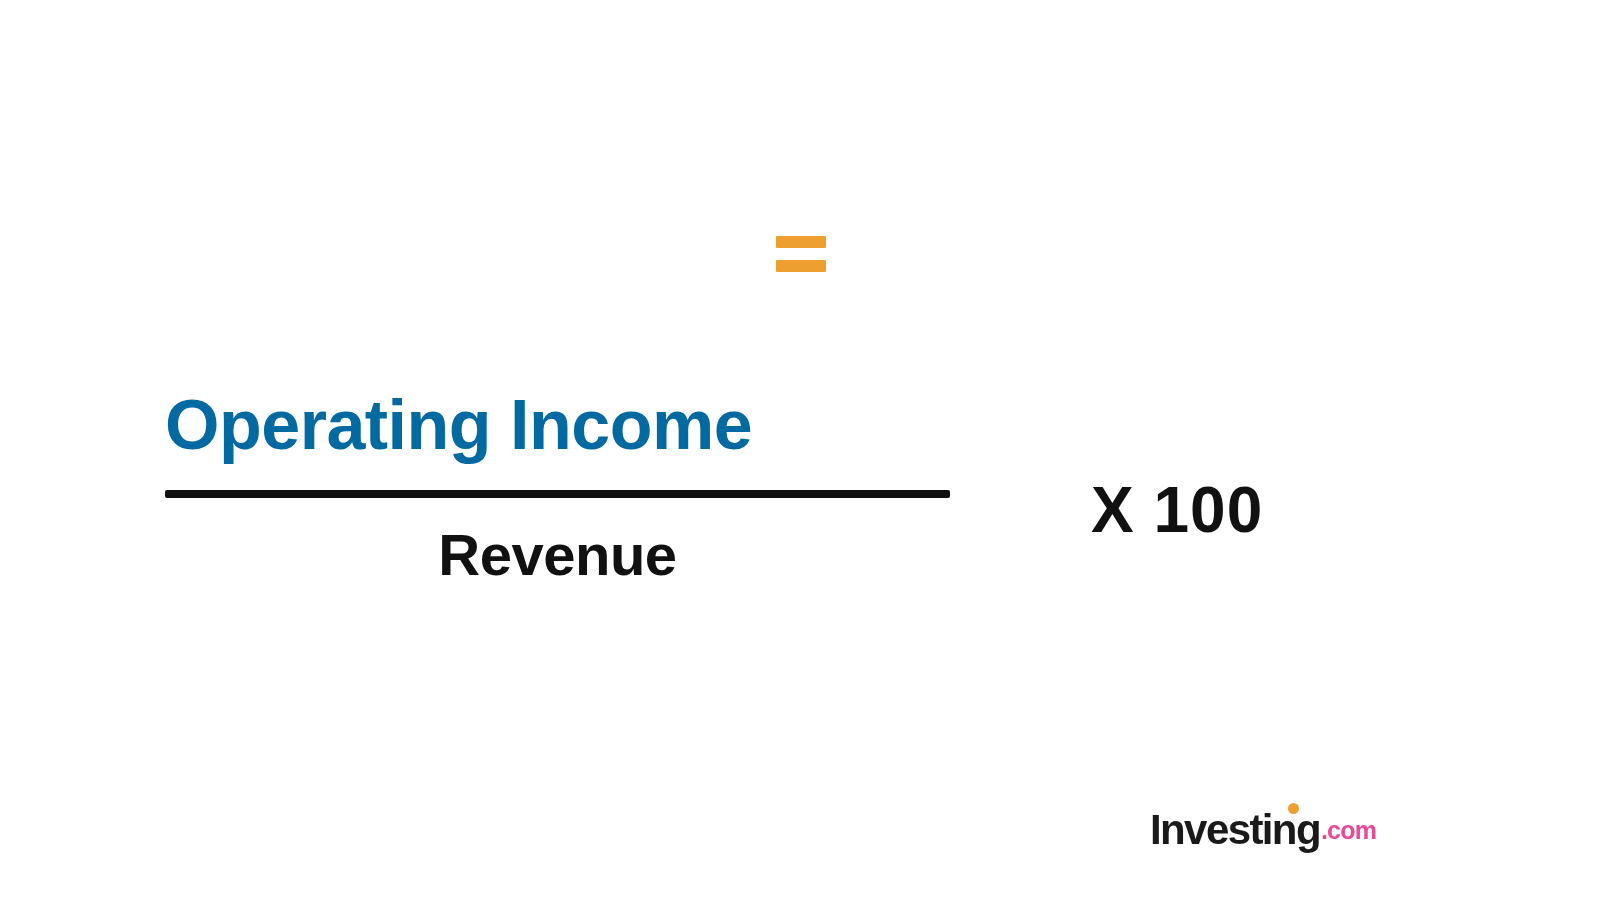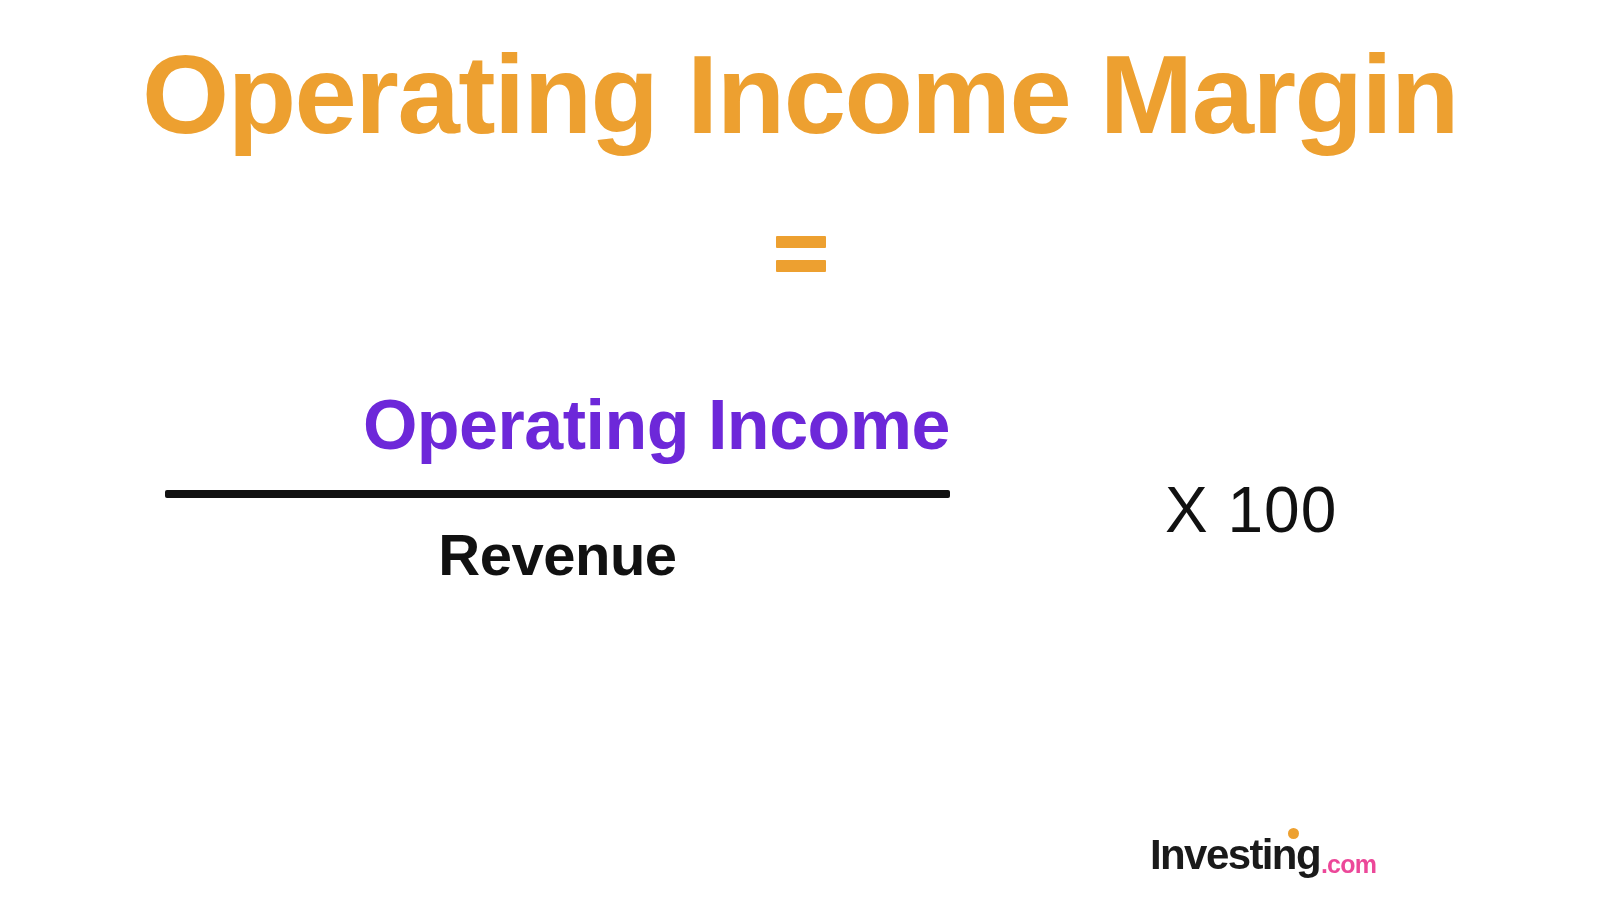--- a/index.html
+++ b/index.html
@@ -59,27 +59,27 @@
 
   
   #fraction-block {
     position: absolute;
     left: 165px;
     top: 390px;
     width: 785px;
   }
   #fraction-numerator {
     width: 785px;
-    text-align: right;
+    text-align: left;
     font-family: "Liberation Sans", sans-serif;
     font-weight: bold;
     font-size: 70px;
     line-height: 1.0;
     letter-spacing: -0.5px;
-    color: #6d28d9;
+    color: #0369a1;
     white-space: nowrap;
   }
   #fraction-bar {
     margin-top: 30px;
     width: 785px;
     height: 8px;
     background: #111111;
     border-radius: 2px;
   }
   #fraction-denominator {
@@ -91,40 +91,39 @@
     font-size: 58px;
     line-height: 1.0;
     letter-spacing: -0.5px;
     color: #111111;
     white-space: nowrap;
   }
 
   
   #multiplier {
     position: absolute;
-    left: 1165px;
+    left: 1091px;
     top: 478px;
     font-family: "Liberation Sans", sans-serif;
-    font-weight: normal;
+    font-weight: bold;
     font-size: 64px;
     line-height: 1.0;
     letter-spacing: 1px;
     color: #111111;
     white-space: nowrap;
   }
 
   
   #brand-logo {
     position: absolute;
     left: 1150px;
     top: 806px;
     display: flex;
-    align-items: flex-end;
+    align-items: center;
     white-space: nowrap;
-    margin-top: 25px;
   }
   #brand-logo .brand-word {
     position: relative;
     font-family: "Liberation Sans", sans-serif;
     font-weight: bold;
     font-size: 42px;
     letter-spacing: -1.6px;
     color: #1a1a1a;
   }
   #brand-logo .brand-dot {
@@ -143,21 +142,20 @@
     letter-spacing: -0.8px;
     color: #ec4899;
     margin-left: 1px;
   }
 </style>
 </head>
 <body>
 
 <div id="formula-card">
 
-  <div id="formula-title">Operating Income Margin</div>
 
   <div id="equals-sign">
     <div class="eq-bar top"></div>
     <div class="eq-bar bottom"></div>
   </div>
 
   <div id="fraction-block">
     <div id="fraction-numerator">Operating Income</div>
     <div id="fraction-bar"></div>
     <div id="fraction-denominator">Revenue</div>

